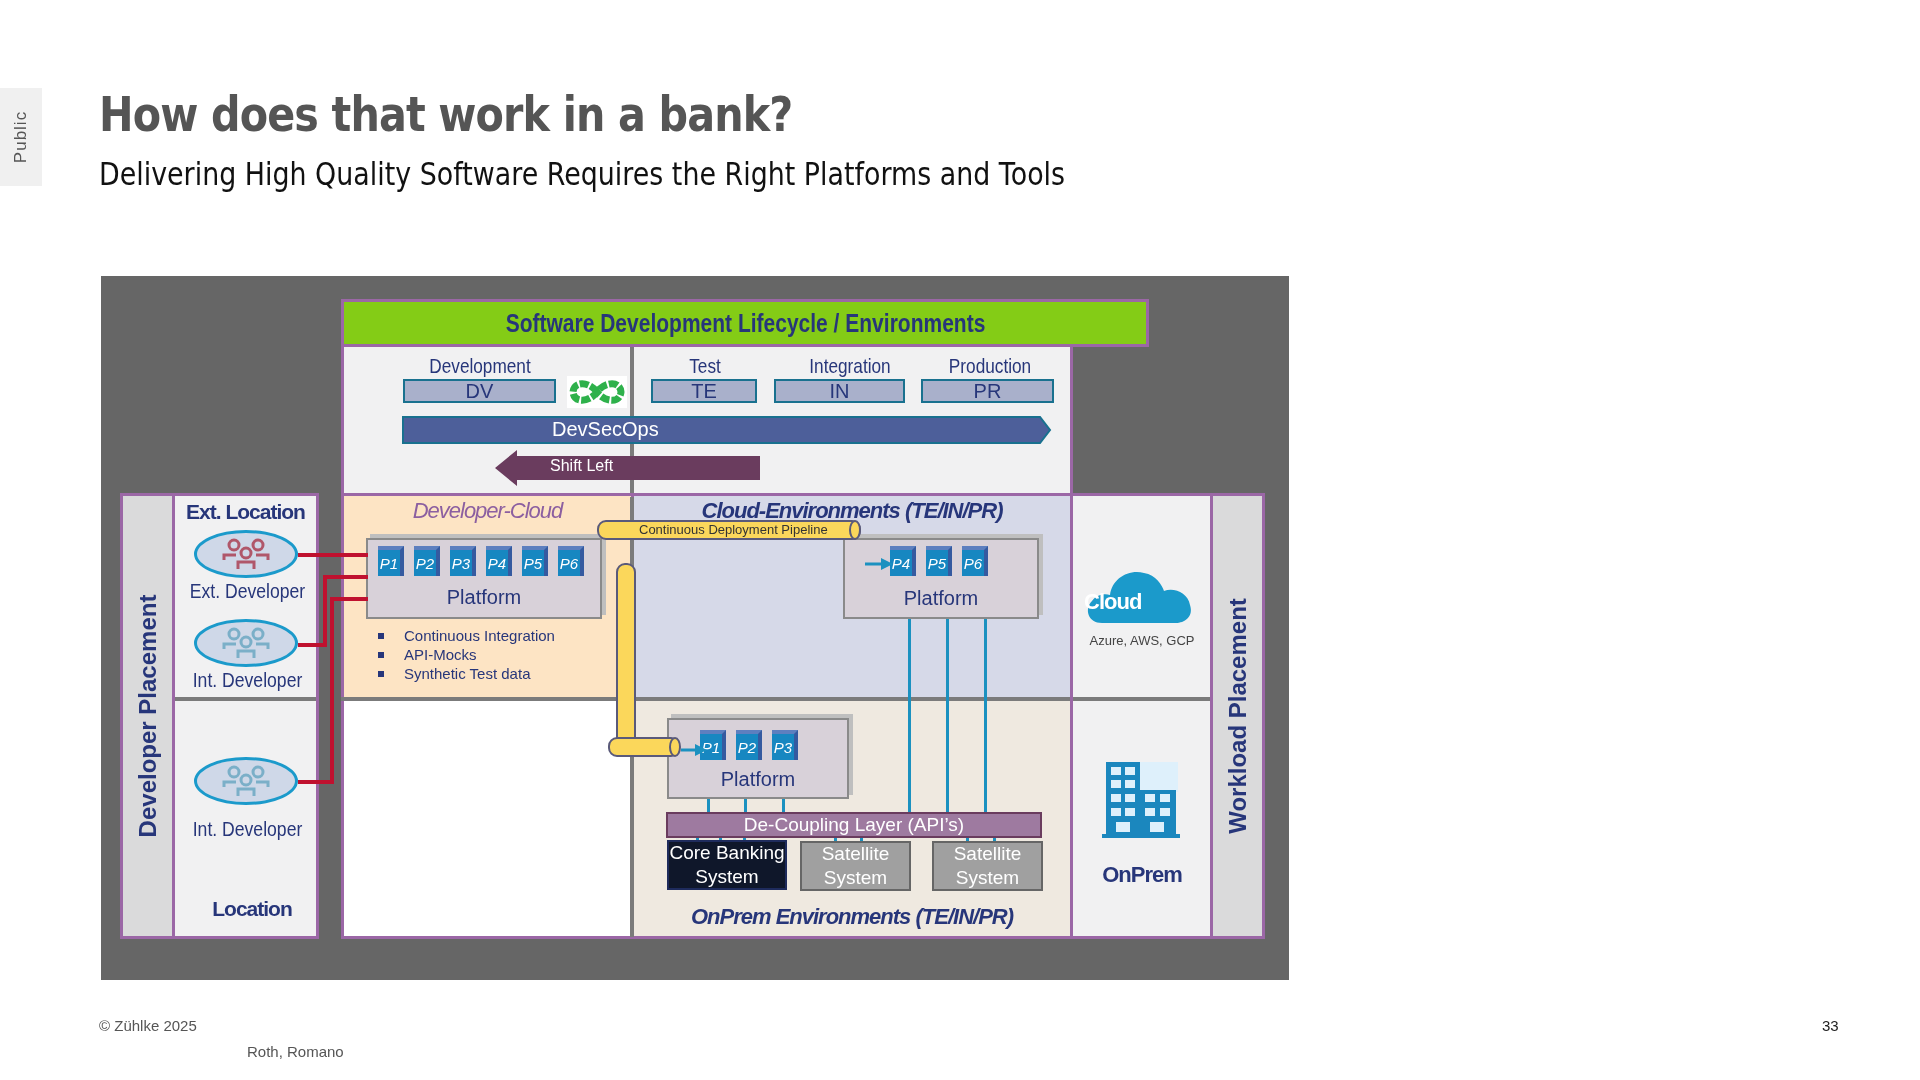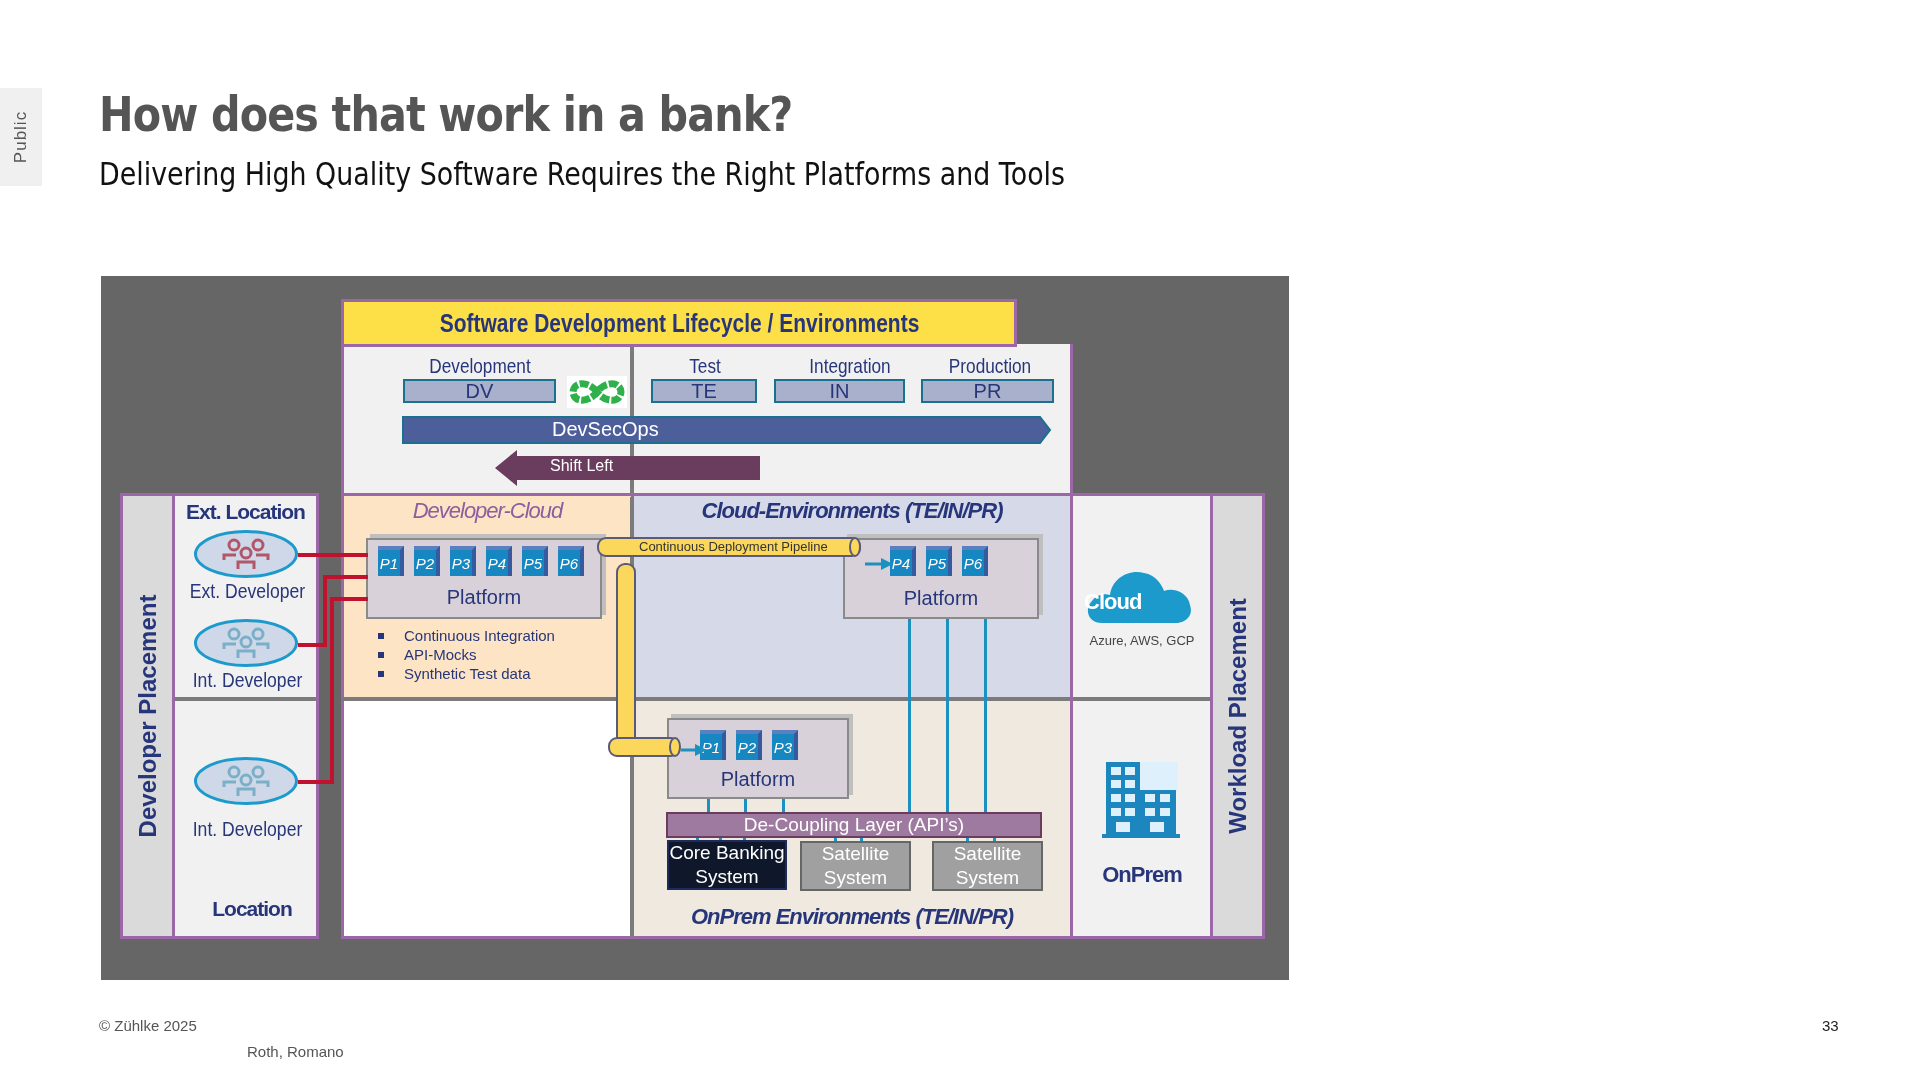--- a/index.html
+++ b/index.html
@@ -3,21 +3,21 @@
 <meta charset="utf-8">
 <style>
   *{box-sizing:border-box;margin:0;padding:0}
   html,body{width:1920px;height:1080px;background:#fff;overflow:hidden;font-family:"Liberation Sans",sans-serif;}
   .abs{position:absolute}
   #public-tab{left:0;top:88px;width:42px;height:98px;background:#f0f0f0;}
   #public-tab span{position:absolute;left:50%;top:50%;transform:translate(-50%,-50%) rotate(-90deg);font-size:17px;color:#555;letter-spacing:1px}
   #title{left:99px;top:86px;font-size:48px;font-weight:bold;color:#555;font-family:"DejaVu Sans",sans-serif;letter-spacing:-1px;transform:scaleX(0.86);transform-origin:left}
   #subtitle{left:99px;top:155px;font-size:32px;color:#111;font-family:"DejaVu Sans",sans-serif;transform:scaleX(0.84);transform-origin:left}
   #frame{left:101px;top:276px;width:1188px;height:704px;background:#666;}
-  #sdlc-head{left:341px;top:299px;width:676px;height:48px;background:#fde047;border:3px solid #9b67a6;border-bottom:3px solid #9b67a6;display:flex;align-items:center;justify-content:center}
+  #sdlc-head{left:341px;top:299px;width:808px;height:48px;background:#84cc16;border:3px solid #9b67a6;border-bottom:3px solid #9b67a6;display:flex;align-items:center;justify-content:center}
   #sdlc-head span{font-size:25px;font-weight:bold;color:#27367a;transform:scaleX(0.84);display:inline-block;white-space:nowrap}
   #sdlc-body{left:341px;top:344px;width:732px;height:152px;border:3px solid #9b67a6;border-top:none;border-bottom:none;background:#f1f1f2}
   .env-label{font-size:21px;color:#27367a;text-align:center;transform:scaleX(0.82)}
   .env-box{height:24px;background:#a9b0cb;border:2px solid #19718f;color:#27367a;font-size:20px;display:flex;align-items:center;justify-content:center;line-height:1}
   #devsecops{left:402px;top:416px;width:650px;height:28px;}
   #shiftleft{left:495px;top:450px;width:265px;height:36px}
   .vsep{background:#7b7b7b}
   
   .cell{border:3px solid #9b67a6}
   .pbox{background:#d8d1d9;border:2px solid #8a8a8a;box-shadow:4px -4px 0 #bfbfbf}
@@ -228,21 +228,21 @@
     </div>
 </div>
 <div class="abs sys" style="left:932px;top:841px;width:111px;background:#a0a0a0;border:2px solid #666">
   <div>
       <div>Satellite</div>
       <div>System</div>
     </div>
 </div>
 <div class="abs" style="left:631px;top:904px;width:442px;text-align:center;font-size:22px;font-style:italic;font-weight:bold;color:#27367a;letter-spacing:-1px">OnPrem Environments (TE/IN/PR)</div>
 
-<div class="abs" style="left:597px;top:537px;width:268px;height:28px">
+<div class="abs" style="left:597px;top:520px;width:268px;height:28px">
   <svg width="268" height="20" style="position:absolute;left:0;top:0">
       <rect x="1" y="1" width="262" height="18" rx="8" fill="#fbd75b" stroke="#5a5a7a" stroke-width="2"></rect>
       <ellipse cx="258" cy="10" rx="5" ry="9" fill="#fbd75b" stroke="#5a5a7a" stroke-width="2"></ellipse>
     </svg>
   <span style="position:absolute;left:42px;top:2px;font-size:13px;color:#333;white-space:nowrap">Continuous Deployment  Pipeline</span>
 </div>
 <div class="abs" style="left:865px;top:556px"><svg width="28" height="12">
       <line x1="0" y1="6" x2="18" y2="6" stroke="#1b91c0" stroke-width="3"></line>
       <polygon points="16,0 28,6 16,12" fill="#1b91c0"></polygon>
     </svg></div>

